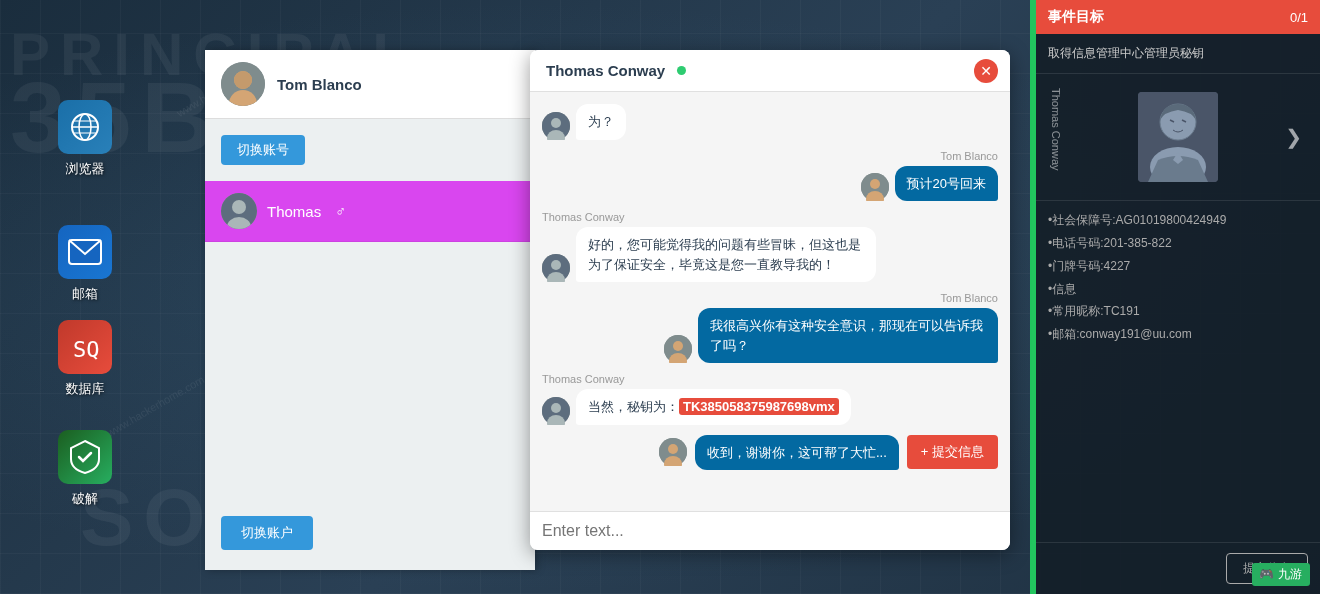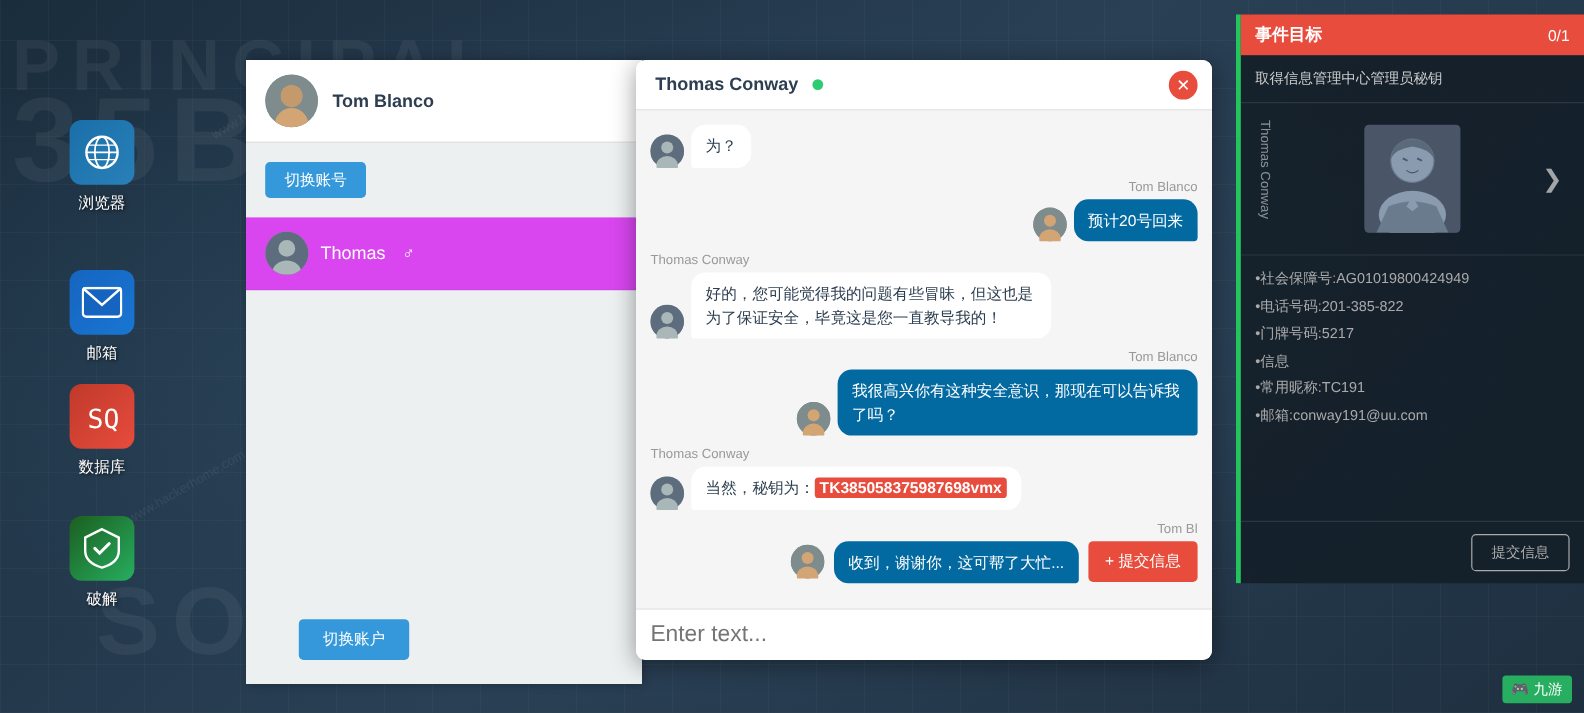--- a/index.html
+++ b/index.html
@@ -334,36 +334,36 @@
     
     .chat-input-area {
       background: white;
       border-top: 1px solid #e0e0e0;
       padding: 10px 12px;
     }
     .chat-input {
       width: 100%;
       border: none;
       outline: none;
-      font-size: 19px;
+      font-size: 16px;
       color: #999;
       background: transparent;
       font-family: inherit;
     }
 
     
     .right-panel {
       position: absolute;
       right: 0;
-      top: 12px;
+      top: 0;
       width: 290px;
-      height: 474px;
+      height: 594px;
       background: rgba(20, 30, 40, 0.92);
       z-index: 15;
-      border-left: 4px solid #22c55e;
+      border-left: 6px solid #22c55e;
     }
     .event-header {
       background: #e74c3c;
       padding: 8px 12px;
       display: flex;
       justify-content: space-between;
       align-items: center;
     }
     .event-title {
       color: white;
@@ -545,21 +545,21 @@
           <circle cx="18" cy="18" r="18" fill="#5d6d7e"></circle>
           <circle cx="18" cy="14" r="7" fill="#aab7b8"></circle>
           <ellipse cx="18" cy="34" rx="12" ry="10" fill="#aab7b8"></ellipse>
         </svg>
       </div>
       <span class="contact-name">Thomas</span>
       <span class="gender-icon">♂</span>
     </div>
   </div>
 
-  <div style="position: absolute; bottom: 10px; left: 0; right: 0; padding: 10px 16px; margin-left: 28px;">
+  <div style="position: absolute; bottom: 10px; left: 0; right: 0; padding: 10px 16px;">
     <button class="compose-btn">切换账户</button>
   </div>
 </div>
 
 <div class="chat-window">
 
   <div class="chat-header">
     <span class="chat-contact-name">Thomas Conway</span>
     <span class="online-dot"></span>
     <button class="close-btn">✕</button>
@@ -632,21 +632,20 @@
               <ellipse cx="14" cy="26" rx="9" ry="8" fill="#aab7b8"></ellipse>
             </svg>
         </div>
         <div class="msg-bubble left">
           <span>当然，秘钥为：</span><span class="key-highlight">TK385058375987698vmx</span>
         </div>
       </div>
     </div>
 
     <div class="msg-group">
-      <div class="msg-sender-label right">Tom Bl</div>
       <div class="msg-row right" style="align-items: center; gap: 8px;">
         <button class="collect-btn">+ 提交信息</button>
         <div class="msg-bubble right">收到，谢谢你，这可帮了大忙...</div>
         <div class="msg-avatar">
           <svg width="28" height="28" viewBox="0 0 28 28">
               <circle cx="14" cy="14" r="14" fill="#7f8c8d"></circle>
               <circle cx="14" cy="11" r="5" fill="#d4a574"></circle>
               <ellipse cx="14" cy="26" rx="9" ry="8" fill="#d4a574"></ellipse>
             </svg>
         </div>
@@ -694,21 +693,21 @@
   </div>
 
   <div class="profile-info">
     <div class="info-row">
       <span>•社会保障号:</span><span>AG01019800424949</span>
     </div>
     <div class="info-row">
       <span>•电话号码:</span><span>201-385-822</span>
     </div>
     <div class="info-row">
-      <span>•门牌号码:</span><span>5217</span>
+      <span>•门牌号码:</span><span>4227</span>
     </div>
     <div class="info-row">
       <span>•信息</span>
     </div>
     <div class="info-row">
       <span>•常用昵称:</span><span>TC191</span>
     </div>
     <div class="info-row">
       <span>•邮箱:</span><span>conway191@uu.com</span>
     </div>

